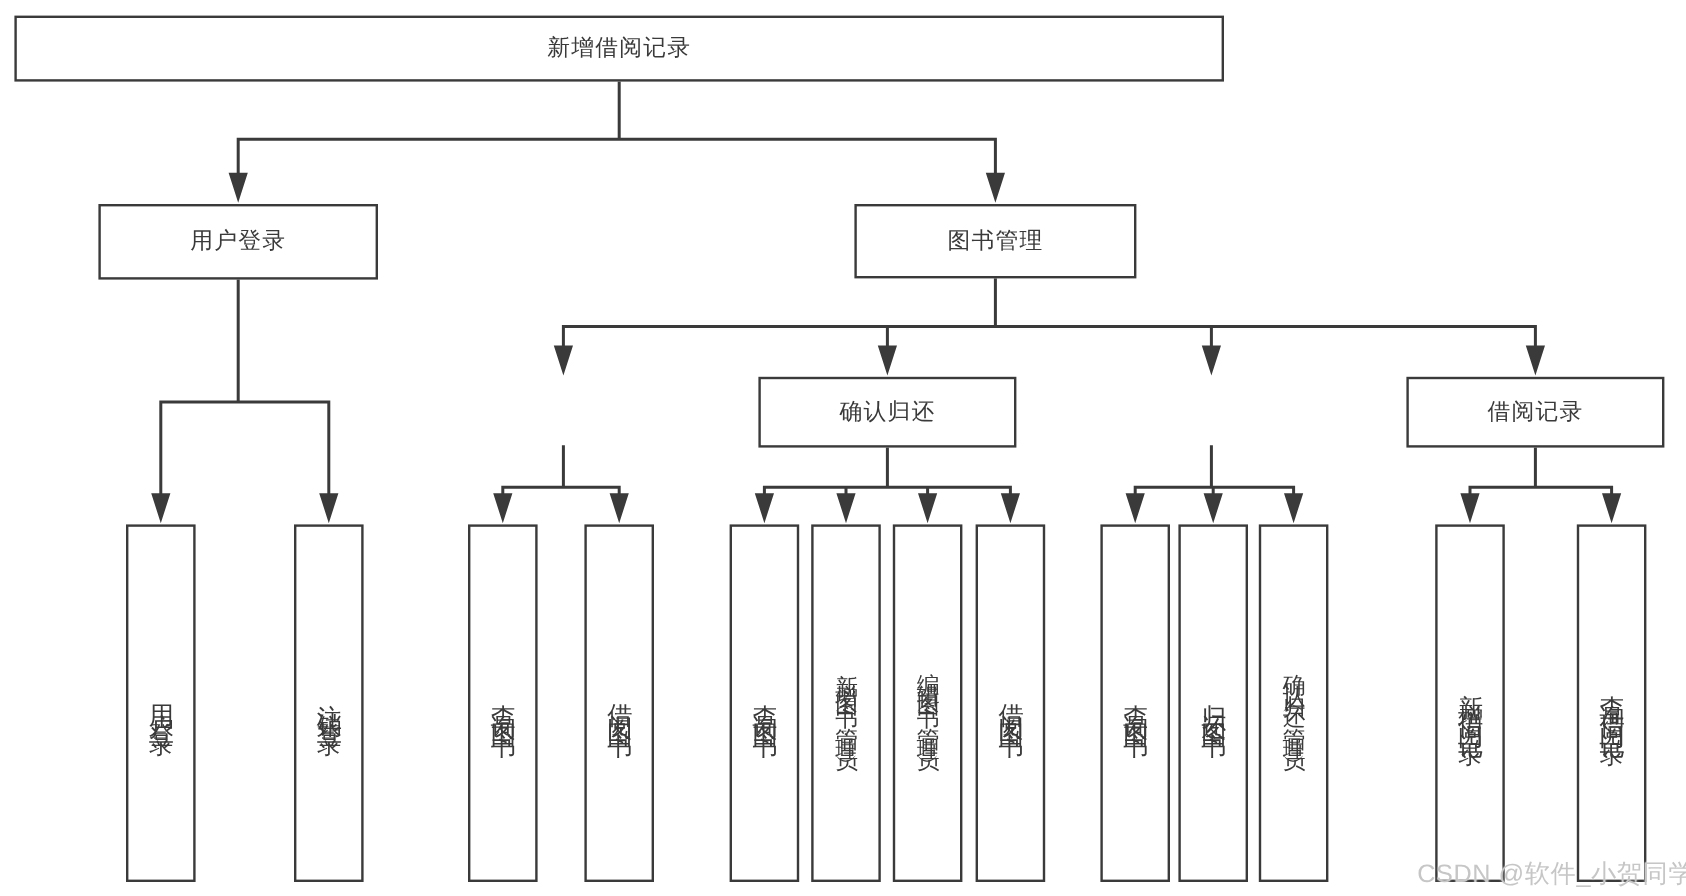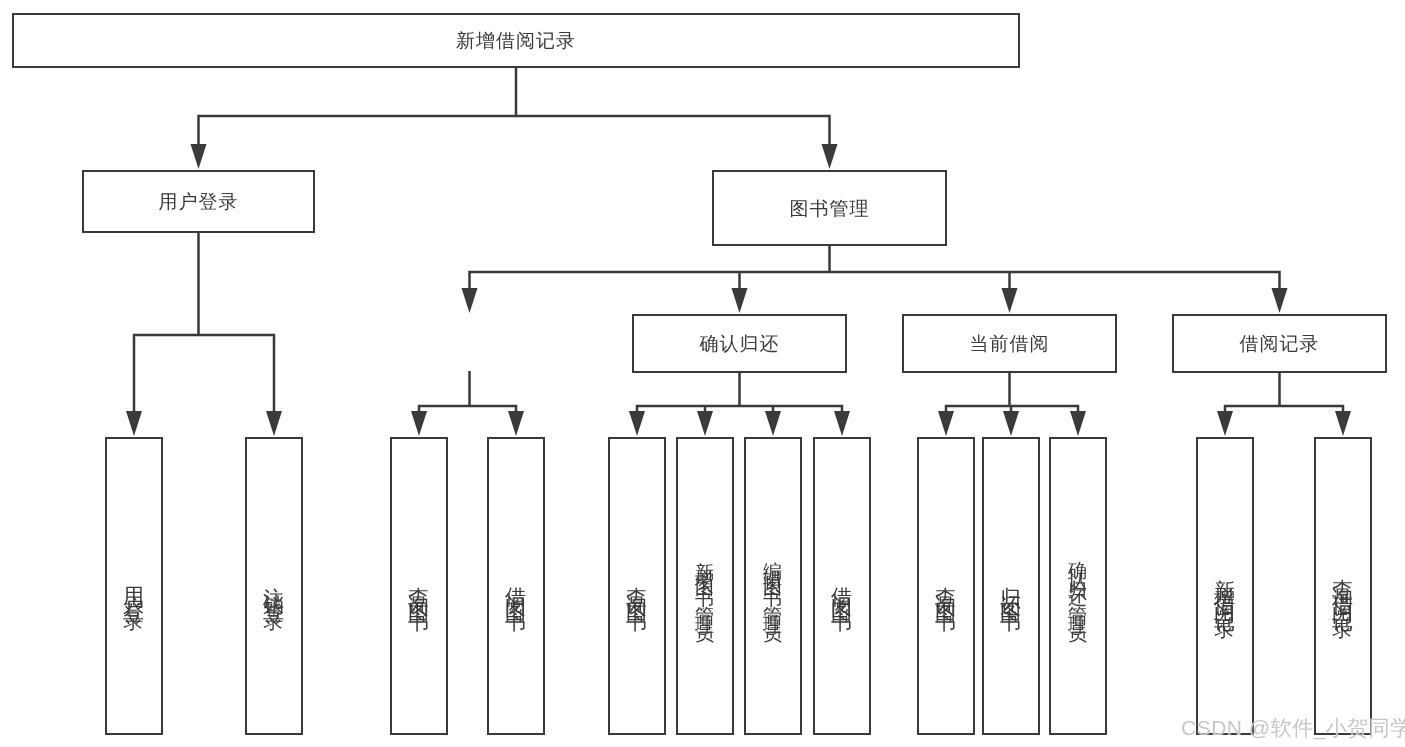--- a/index.html
+++ b/index.html
@@ -108,24 +108,23 @@
              M637 436 l-8 -25 h16 z    M705 436 l-8 -25 h16 z
              M773 436 l-8 -25 h16 z    M842 436 l-8 -25 h16 z
              M946 436 l-8 -25 h16 z    M1011 436 l-8 -25 h16 z
              M1078 436 l-8 -25 h16 z   M1225 436 l-8 -25 h16 z
              M1343 436 l-8 -25 h16 z" fill="#3a3a3a" stroke="none"></path>
   </svg>
 
   <div class="box hbox" style="left:12px;top:13px;width:1008px;height:55px">新增借阅记录</div>
 
   <div class="box hbox" style="left:82px;top:170px;width:233px;height:63px">用户登录</div>
-  <div class="box hbox" style="left:712px;top:170px;width:235px;height:76px">图书管理</div>
+  <div class="box hbox" style="left:712px;top:170px;width:235px;height:62px">图书管理</div>
 
   <div class="box hbox" style="left:632px;top:314px;width:215px;height:59px">确认归还</div>
-  <div class="box hbox" style="left:902px;top:314px;width:215px;height:59px">当前借阅</div>
   <div class="box hbox" style="left:1172px;top:314px;width:215px;height:59px">借阅记录</div>
 
   <div class="box vbox" style="left:105px">用户登录</div>
   <div class="box vbox" style="left:245px">注销登录</div>
 
   <div class="box vbox" style="left:390px">查询图书</div>
   <div class="box vbox" style="left:487px">借阅图书</div>
 
   <div class="box vbox" style="left:608px">查询图书</div>
   <div class="box vbox long" style="left:676px">新增图书（管理员）</div>

